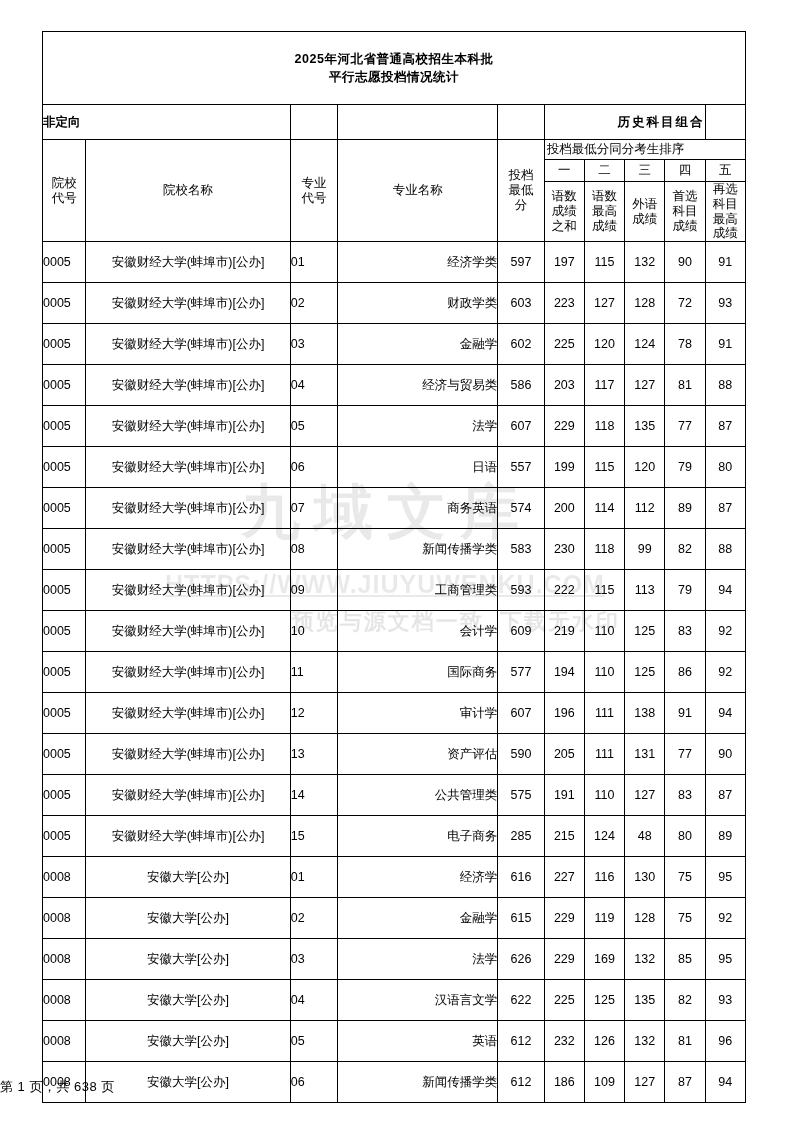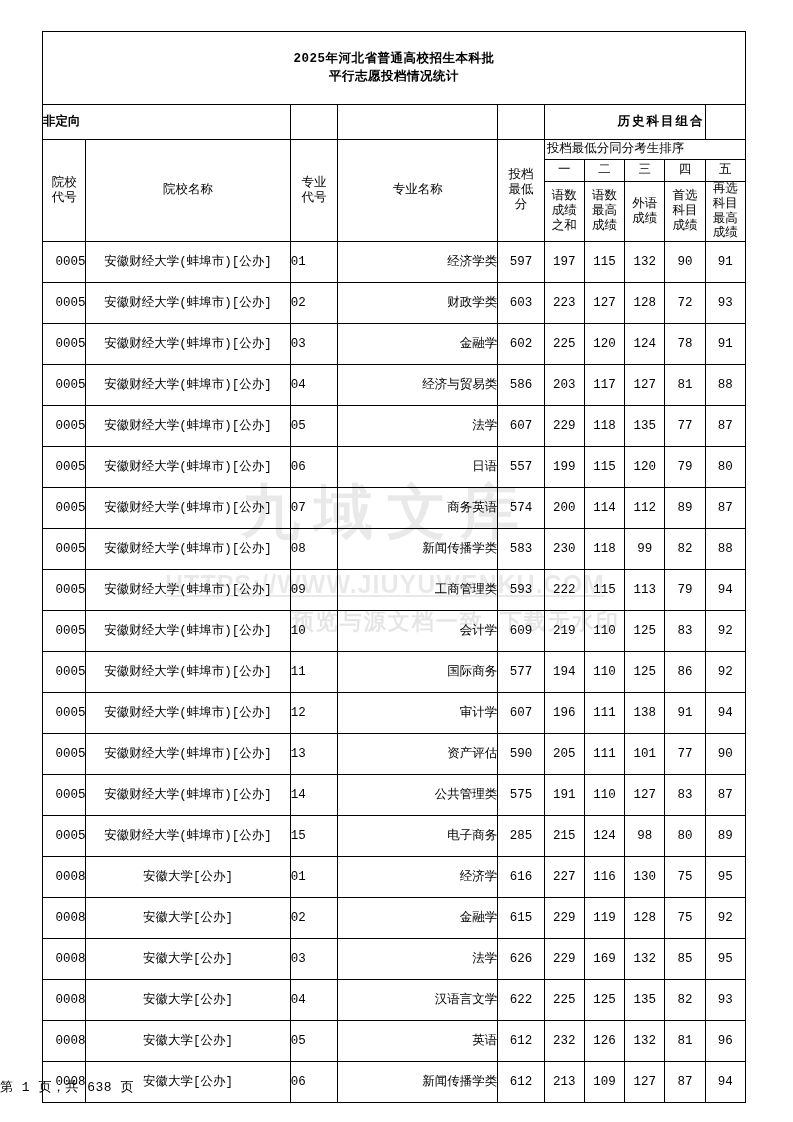--- a/index.html
+++ b/index.html
@@ -63,21 +63,20 @@
     color: rgba(0,0,0,0.10);
     white-space: nowrap;
   }
 
   
   #page {
     position: absolute;
     left: 0; top: 0;
     width: 728px; height: 1122px;
     z-index: 1;
-    font-family: Liberation Mono, monospace;
   }
 
   table.sheet {
     position: absolute;
     left: 42px;
     top: 31px;
     width: 704px;
     border-collapse: collapse;
     table-layout: fixed;
   }
@@ -151,21 +150,21 @@
 
   td.colhead-sm {
     text-align: center;
     font-size: 11.5px;
     line-height: 1.2;
     padding: 2px 0;
   }
 
   
   tr.datarow td { height: 40px; }
-  td.c-code   { text-align: right;  padding-left: 3px; font-size: 13px; }
+  td.c-code   { text-align: left;  padding-left: 3px; font-size: 13px; }
   td.c-school { text-align: center;  padding-left: 4px; font-size: 13px; }
   td.c-major-code { text-align: left; font-size: 13px; }
   td.c-major  { text-align: right;  padding-left: 5px; font-size: 13px; }
   td.c-num    { text-align: center; font-size: 13px; }
 
   
   #footer {
     position: absolute;
     left: 0;
     top: 1078px;
@@ -421,21 +420,21 @@
           <td class="c-num">94</td>
         </tr>
         <tr class="datarow">
           <td class="c-code">0005</td>
           <td class="c-school">安徽财经大学(蚌埠市)[公办]</td>
           <td class="c-major-code">13</td>
           <td class="c-major">资产评估</td>
           <td class="c-num">590</td>
           <td class="c-num">205</td>
           <td class="c-num">111</td>
-          <td class="c-num">101</td>
+          <td class="c-num">131</td>
           <td class="c-num">77</td>
           <td class="c-num">90</td>
         </tr>
         <tr class="datarow">
           <td class="c-code">0005</td>
           <td class="c-school">安徽财经大学(蚌埠市)[公办]</td>
           <td class="c-major-code">14</td>
           <td class="c-major">公共管理类</td>
           <td class="c-num">575</td>
           <td class="c-num">191</td>
@@ -445,21 +444,21 @@
           <td class="c-num">87</td>
         </tr>
         <tr class="datarow">
           <td class="c-code">0005</td>
           <td class="c-school">安徽财经大学(蚌埠市)[公办]</td>
           <td class="c-major-code">15</td>
           <td class="c-major">电子商务</td>
           <td class="c-num">285</td>
           <td class="c-num">215</td>
           <td class="c-num">124</td>
-          <td class="c-num">98</td>
+          <td class="c-num">48</td>
           <td class="c-num">80</td>
           <td class="c-num">89</td>
         </tr>
         <tr class="datarow">
           <td class="c-code">0008</td>
           <td class="c-school">安徽大学[公办]</td>
           <td class="c-major-code">01</td>
           <td class="c-major">经济学</td>
           <td class="c-num">616</td>
           <td class="c-num">227</td>
@@ -515,21 +514,21 @@
           <td class="c-num">132</td>
           <td class="c-num">81</td>
           <td class="c-num">96</td>
         </tr>
         <tr class="datarow">
           <td class="c-code">0008</td>
           <td class="c-school">安徽大学[公办]</td>
           <td class="c-major-code">06</td>
           <td class="c-major">新闻传播学类</td>
           <td class="c-num">612</td>
-          <td class="c-num">213</td>
+          <td class="c-num">186</td>
           <td class="c-num">109</td>
           <td class="c-num">127</td>
           <td class="c-num">87</td>
           <td class="c-num">94</td>
         </tr>
       </tbody>
   </table>
 
   <div id="footer">第 1 页，共 638 页</div>
 </div>

